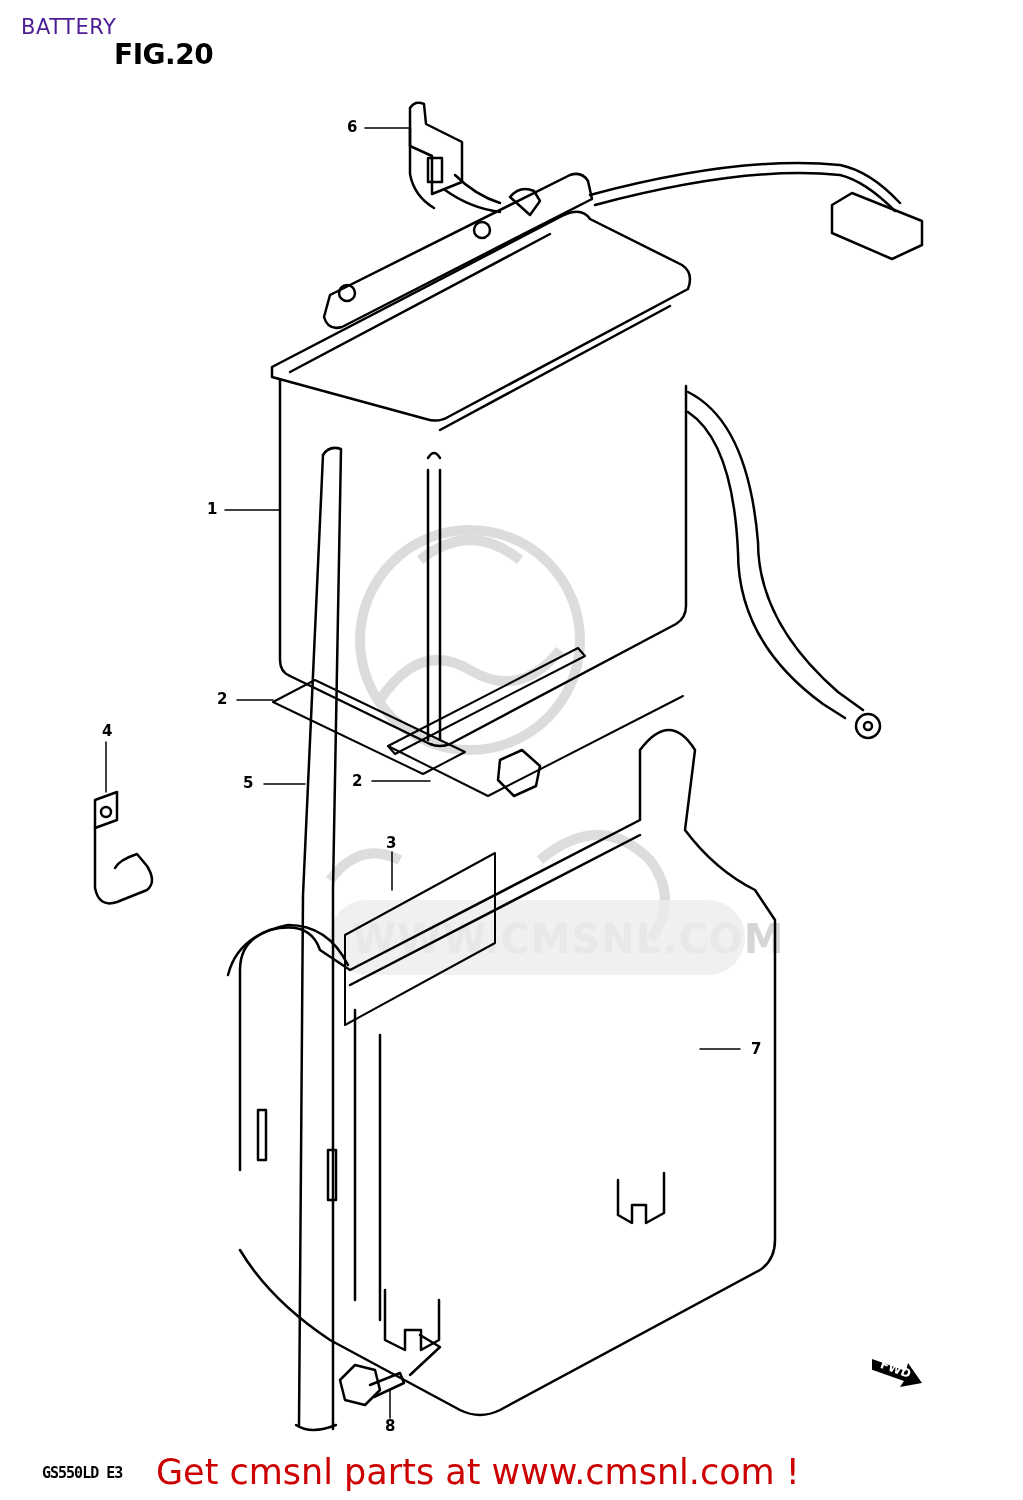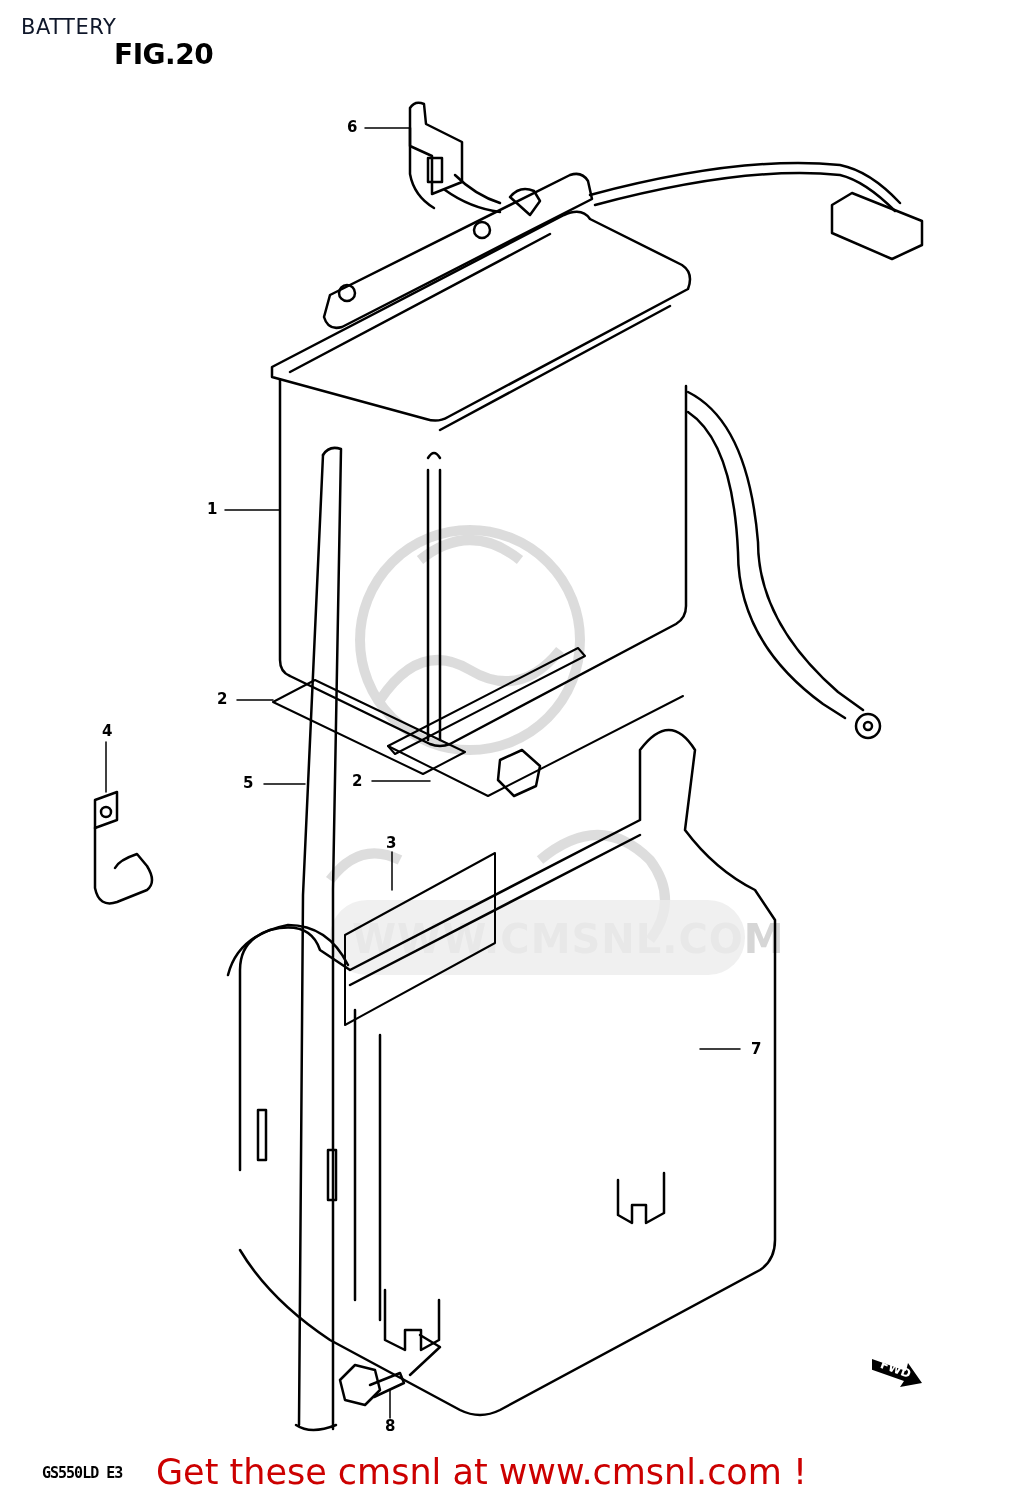--- a/index.html
+++ b/index.html
@@ -1,17 +1,17 @@
 <!DOCTYPE html>
 <html><head>
 <meta charset="utf-8">
 <style>
   html, body { margin: 0; padding: 0; background: #ffffff; }
   body { width: 1023px; height: 1500px; position: relative; overflow: hidden; font-family: "Liberation Sans", sans-serif; }
-  .page-title { position: absolute; left: 21px; top: 15px; font-size: 21px; color: #0f172a; font-family: "DejaVu Sans", sans-serif; letter-spacing: 0.5px; z-index: 3; }
+  .page-title { position: absolute; left: 21px; top: 15px; font-size: 21px; color: #4c1d95; font-family: "DejaVu Sans", sans-serif; letter-spacing: 0.5px; z-index: 3; }
   .fig-title { position: absolute; left: 114px; top: 38px; font-size: 28px; font-weight: bold; color: #000; font-family: "DejaVu Sans", sans-serif; letter-spacing: -0.5px; z-index: 3; }
   svg.drawing { position: absolute; left: 0; top: 0; z-index: 1; }
   .callout { position: absolute; font-size: 15px; font-weight: bold; color: #000; font-family: "DejaVu Sans", sans-serif; z-index: 3; }
   .model-code { position: absolute; left: 42px; top: 1464px; font-size: 15px; font-weight: bold; color: #000; font-family: "DejaVu Sans Mono", monospace; z-index: 3; letter-spacing: -1px; text-align: right; }
   .promo { position: absolute; left: 156px; top: 1452px; font-size: 35px; color: #cc0000; font-family: "DejaVu Sans", sans-serif; z-index: 4; text-decoration: none; white-space: nowrap; }
   .watermark-text { position: absolute; left: 352px; top: 916px; font-size: 40px; font-weight: bold; color: #d6d6d6; font-family: "DejaVu Sans", sans-serif; z-index: 0; letter-spacing: 1px; }
   .fwd { position: absolute; left: 872px; top: 1355px; z-index: 3; }
   .fwd span { position: absolute; left: 8px; top: 7px; color: #fff; font-weight: bold; font-size: 12px; font-family: "DejaVu Sans", sans-serif; transform: rotate(20deg); }
 </style>
 </head>
@@ -136,13 +136,13 @@
 <div class="callout" style="left:385px;top:1417px">8</div>
 
 <div class="fwd">
   <svg width="52" height="34" viewBox="0 0 52 34">
     <path d="M0 4 l34 12 l2 -8 l14 20 l-22 4 l4 -6 l-34 -12 z" fill="#000"></path>
   </svg>
   <span>FWD</span>
 </div>
 
 <div class="model-code">GS550LD E3</div>
-<a class="promo">Get these cmsnl at www.cmsnl.com !</a>
+<a class="promo">Get cmsnl parts at www.cmsnl.com !</a>
 
 </body></html>

